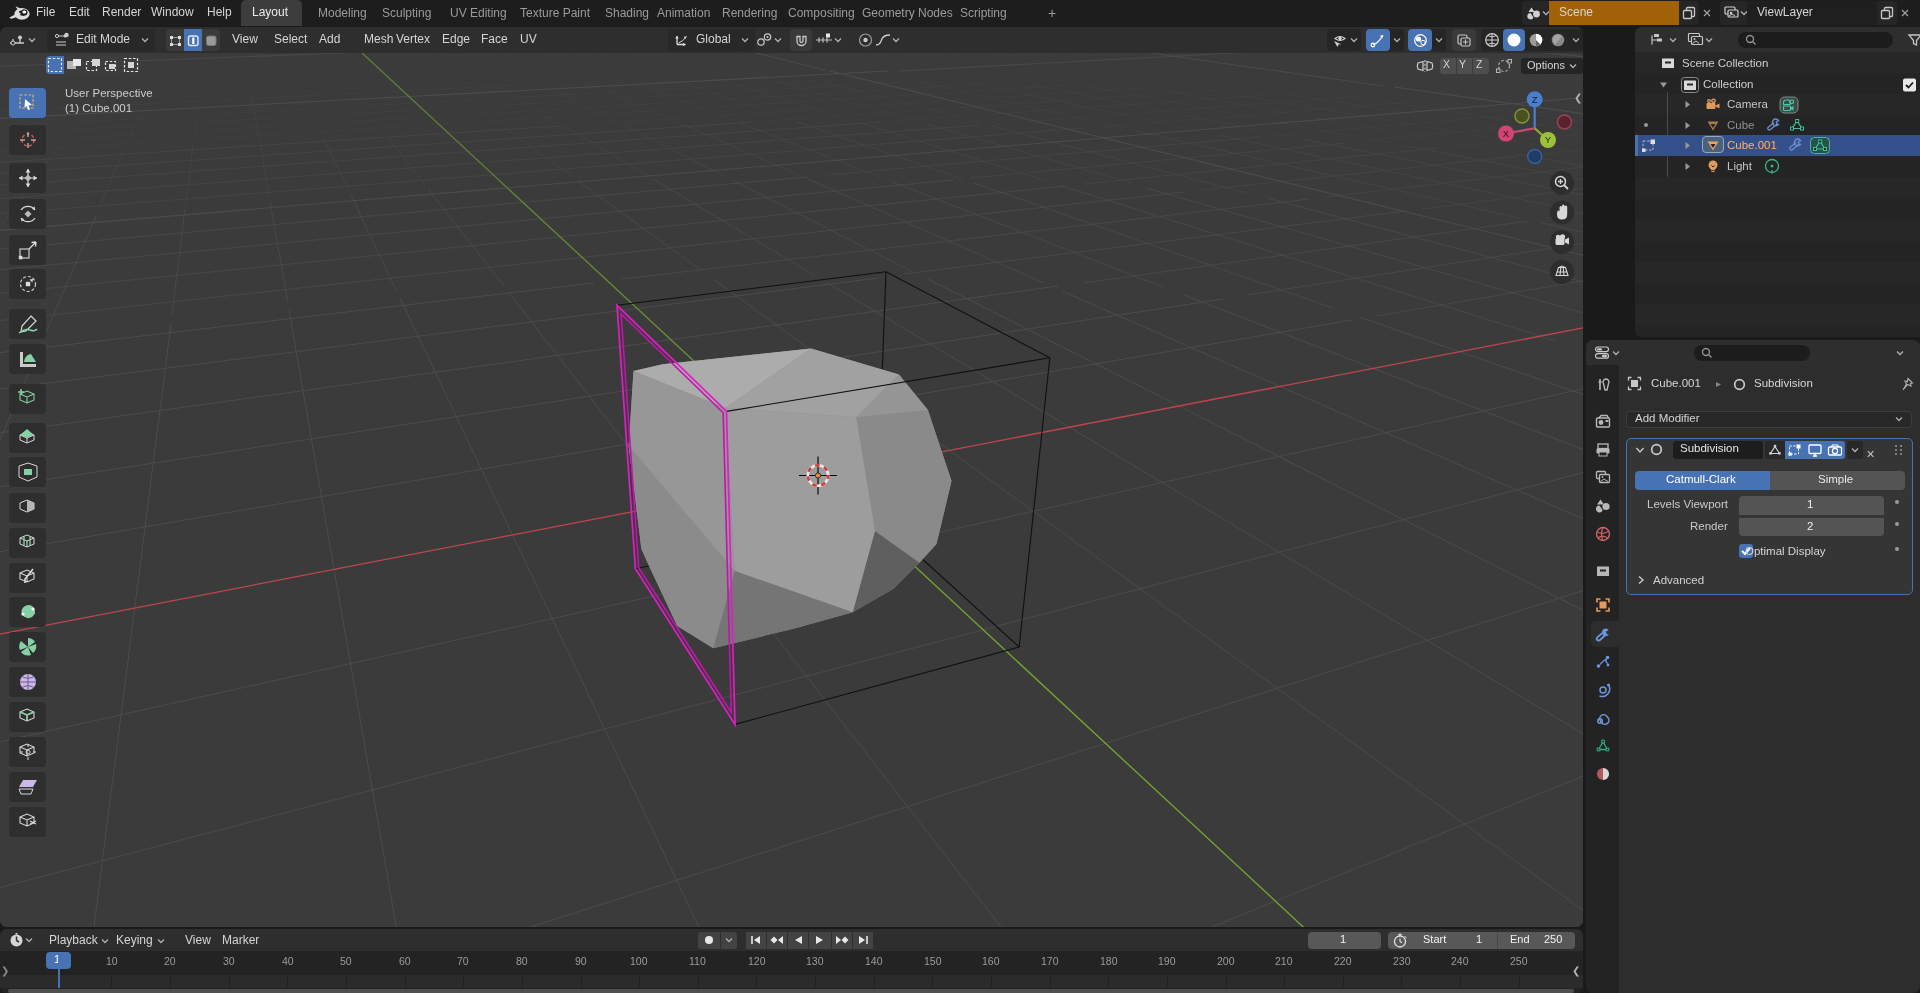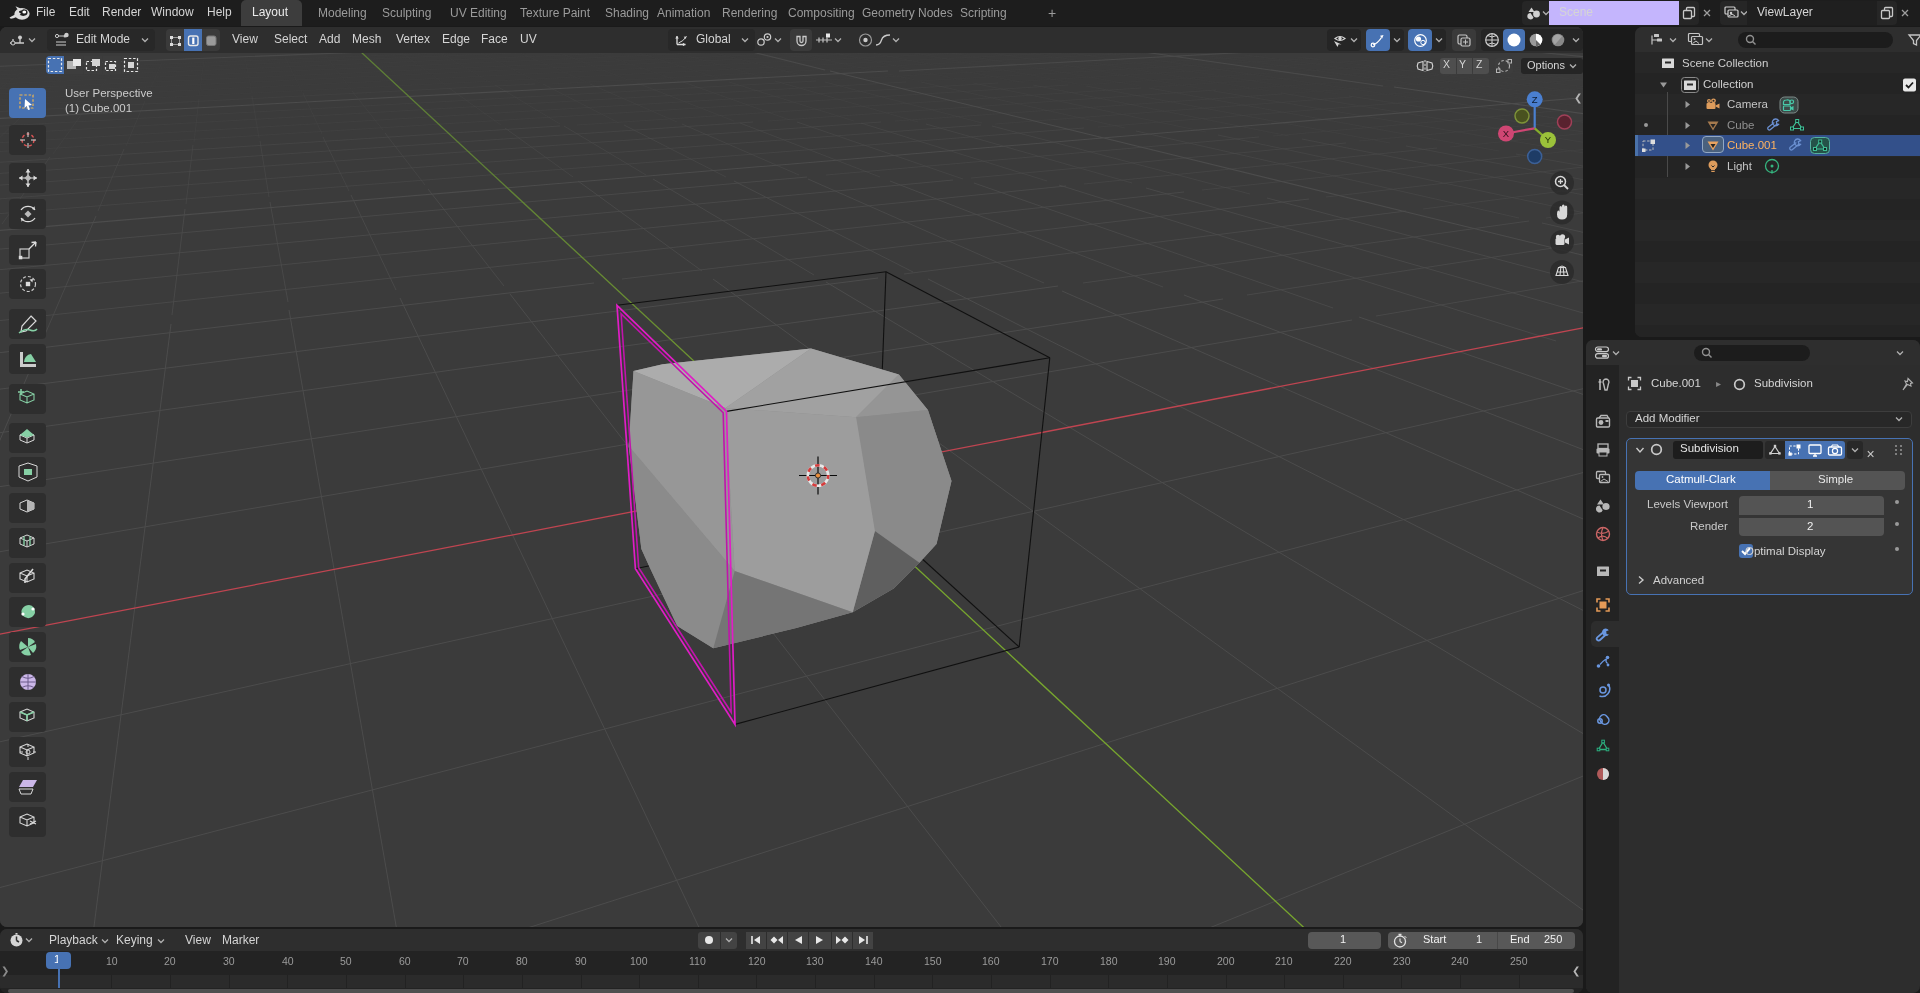--- a/index.html
+++ b/index.html
@@ -108,21 +108,21 @@
 <div class="abs row" style="left:1522px;top:1px;height:24px;background:#262626;border-radius:4px;padding:0 4px">
       <svg width="16" height="14" viewBox="0 0 16 14" style="">
         <path d="M5.5 1.5 L8.5 6 L2.5 6 Z" fill="#d0d0d0"></path>
         <circle cx="10.5" cy="8" r="3.4" fill="#d0d0d0"></circle>
         <path d="M4.5 7 a3.2 3.2 0 1 0 3 4.4 Z" fill="#d0d0d0"></path>
       </svg>
       <svg width="8" height="8" viewBox="0 0 8 8" style="">
         <path d="M1 2.5 L4 5.5 L7 2.5" stroke="#b0b0b0" stroke-width="1.3" fill="none"></path>
       </svg>
     </div>
-<div class="abs row" style="left:1549px;top:1px;width:130px;height:24px;background:#c4b5fd;padding-left:10px">
+<div class="abs row" style="left:1549px;top:1px;width:130px;height:24px;background:#a16207;padding-left:10px">
       <svg width="37" height="16" viewBox="0 0 37 16" style="">
         <text x="0" y="10.7" font-family="Liberation Sans" font-size="12" fill="#d5d5d5">Scene</text>
       </svg>
     </div>
 <div class="abs row" style="left:1679px;top:1px;height:24px;background:#262626;border-radius:0 4px 4px 0;padding:0 3px">
       <svg width="14" height="14" viewBox="0 0 14 14" style="">
         <rect x="4.5" y="1.5" width="8" height="9" rx="1" fill="none" stroke="#c8c8c8" stroke-width="1.3"></rect>
         <rect x="1.5" y="4.5" width="8" height="8" rx="1" fill="#262626" stroke="#c8c8c8" stroke-width="1.3"></rect>
       </svg>
     </div>
@@ -274,21 +274,21 @@
       <div class="abs" style="left:274px;top:50%;transform:translateY(-50%)">
         <svg width="36" height="16" viewBox="0 0 36 16" style="">
           <text x="0" y="10.7" font-family="Liberation Sans" font-size="12" fill="#d5d5d5">Select</text>
         </svg>
       </div>
       <div class="abs" style="left:319px;top:50%;transform:translateY(-50%)">
         <svg width="24" height="16" viewBox="0 0 24 16" style="">
           <text x="0" y="10.7" font-family="Liberation Sans" font-size="12" fill="#d5d5d5">Add</text>
         </svg>
       </div>
-      <div class="abs" style="left:352px;top:50%;transform:translateY(-50%)">
+      <div class="abs" style="left:364px;top:50%;transform:translateY(-50%)">
         <svg width="32" height="16" viewBox="0 0 32 16" style="">
           <text x="0" y="10.7" font-family="Liberation Sans" font-size="12" fill="#d5d5d5">Mesh</text>
         </svg>
       </div>
       <div class="abs" style="left:396px;top:50%;transform:translateY(-50%)">
         <svg width="37" height="16" viewBox="0 0 37 16" style="">
           <text x="0" y="10.7" font-family="Liberation Sans" font-size="12" fill="#d5d5d5">Vertex</text>
         </svg>
       </div>
       <div class="abs" style="left:442px;top:50%;transform:translateY(-50%)">

